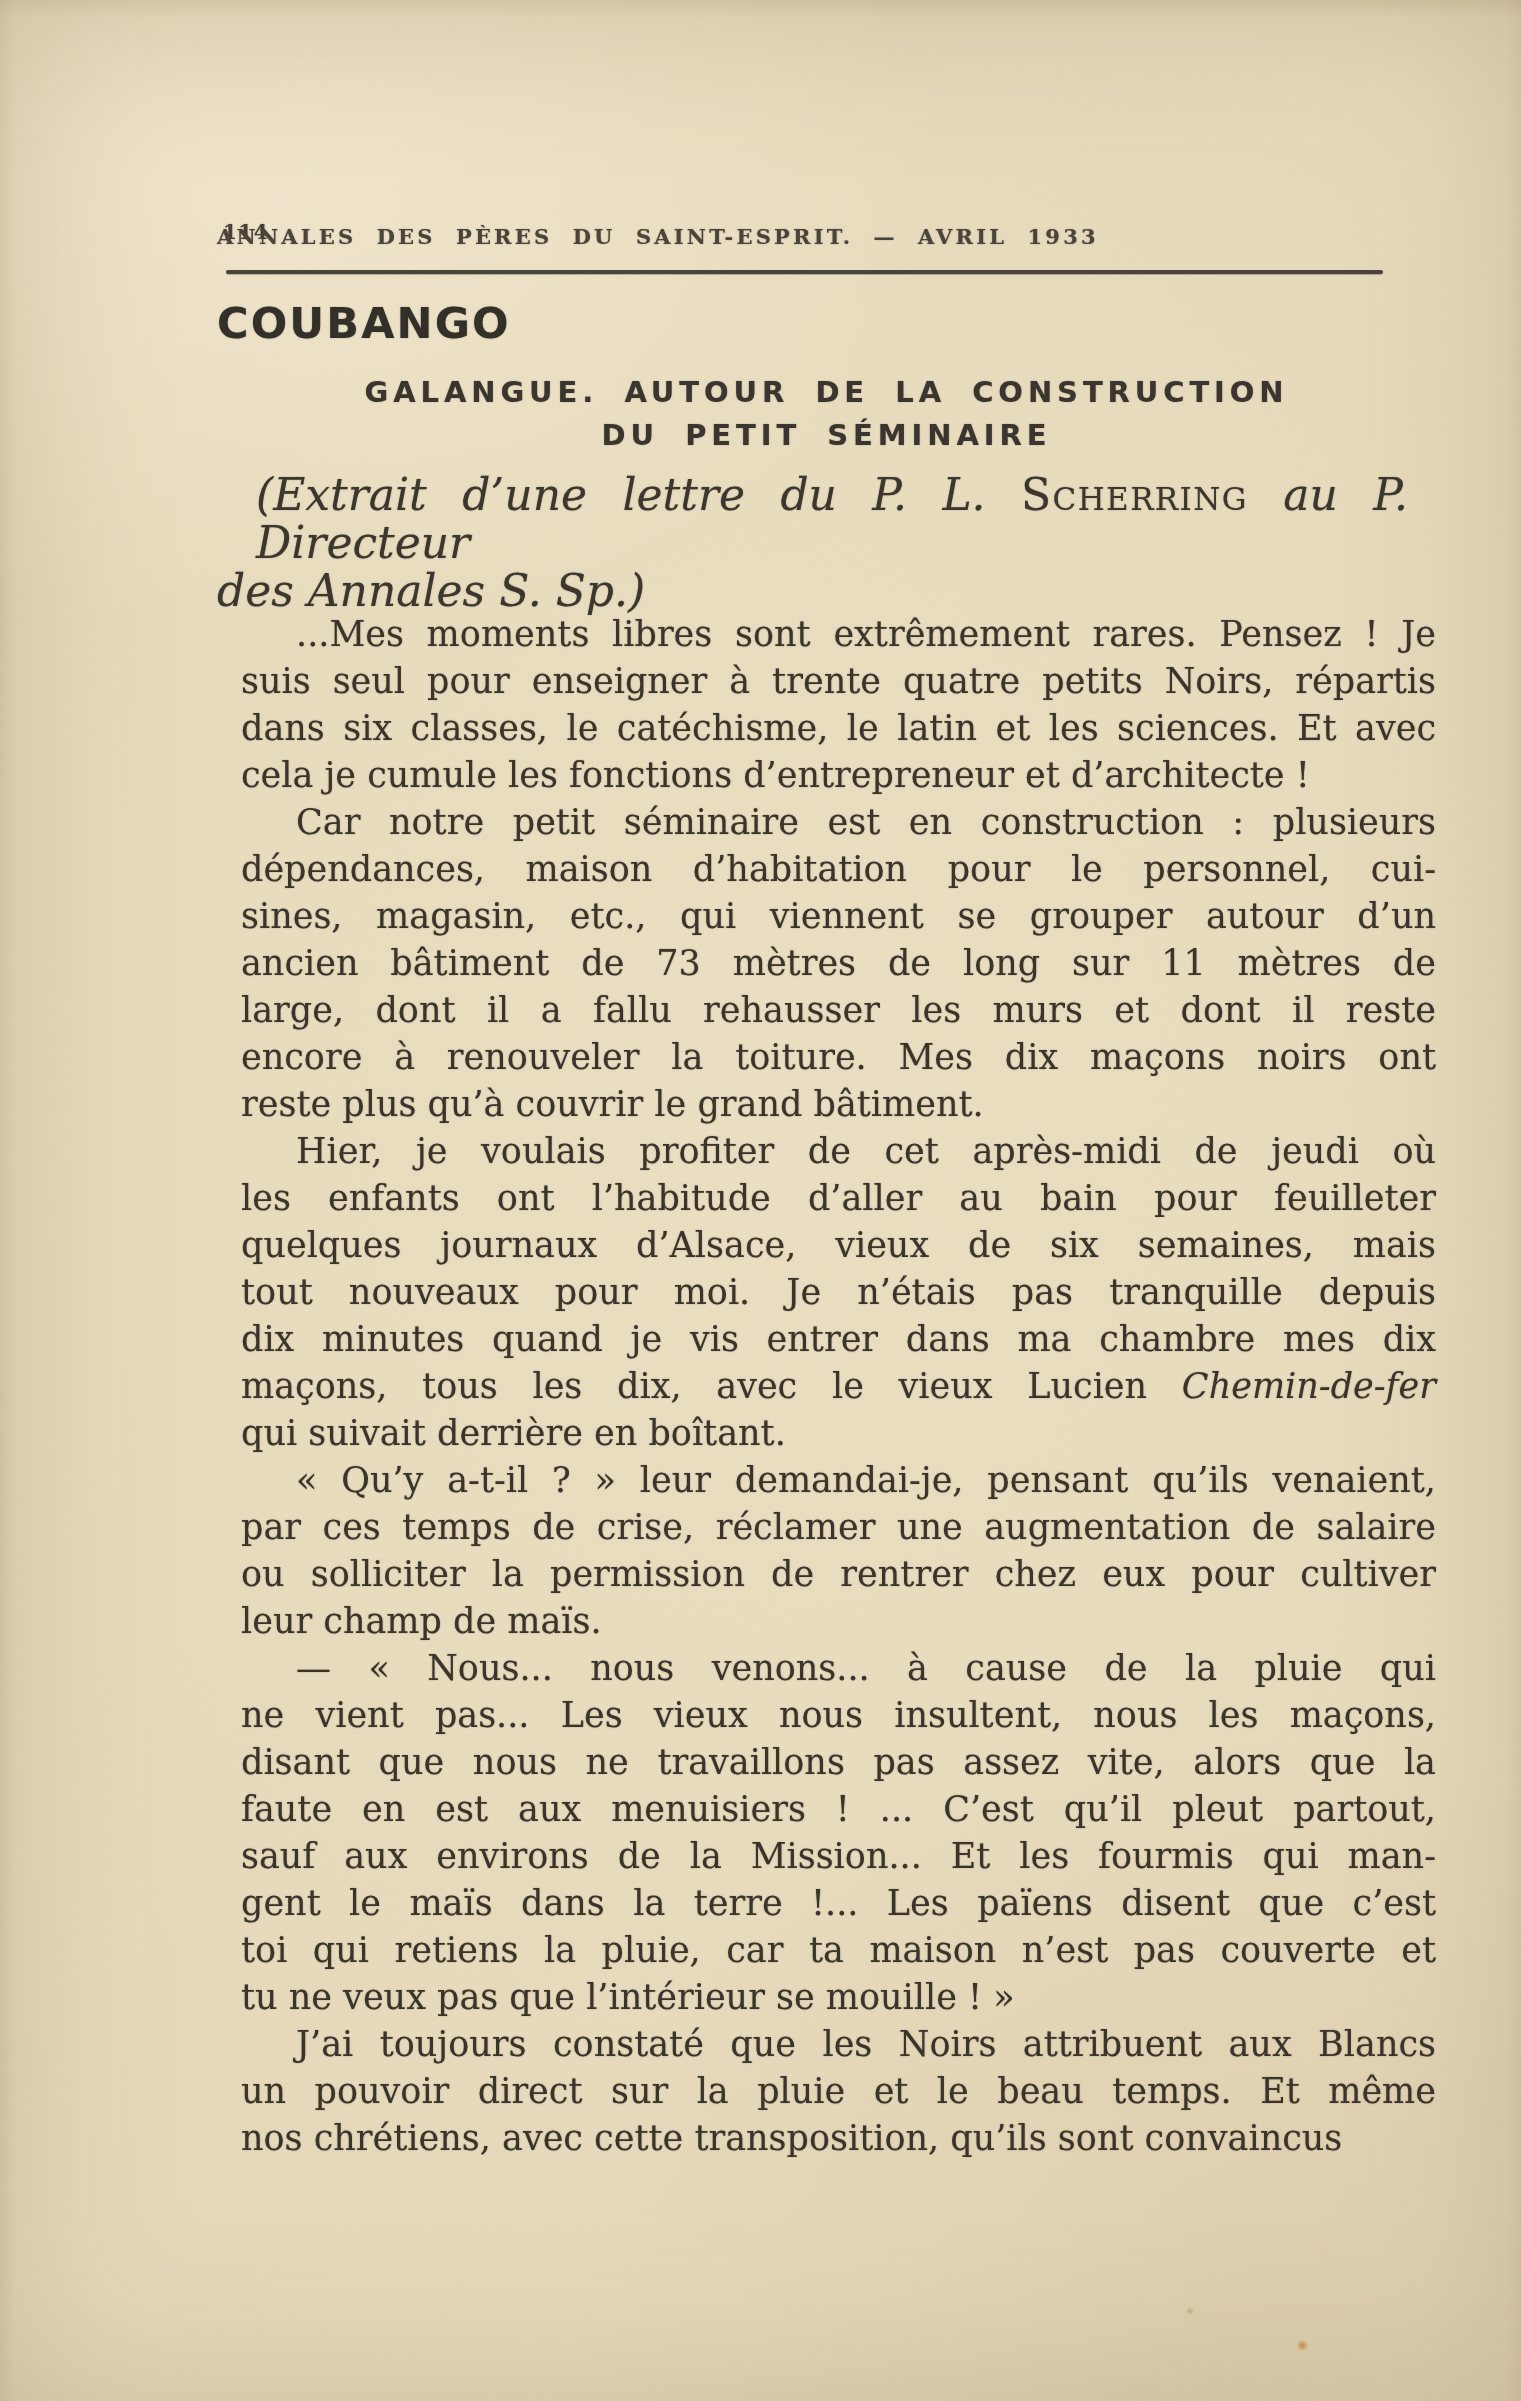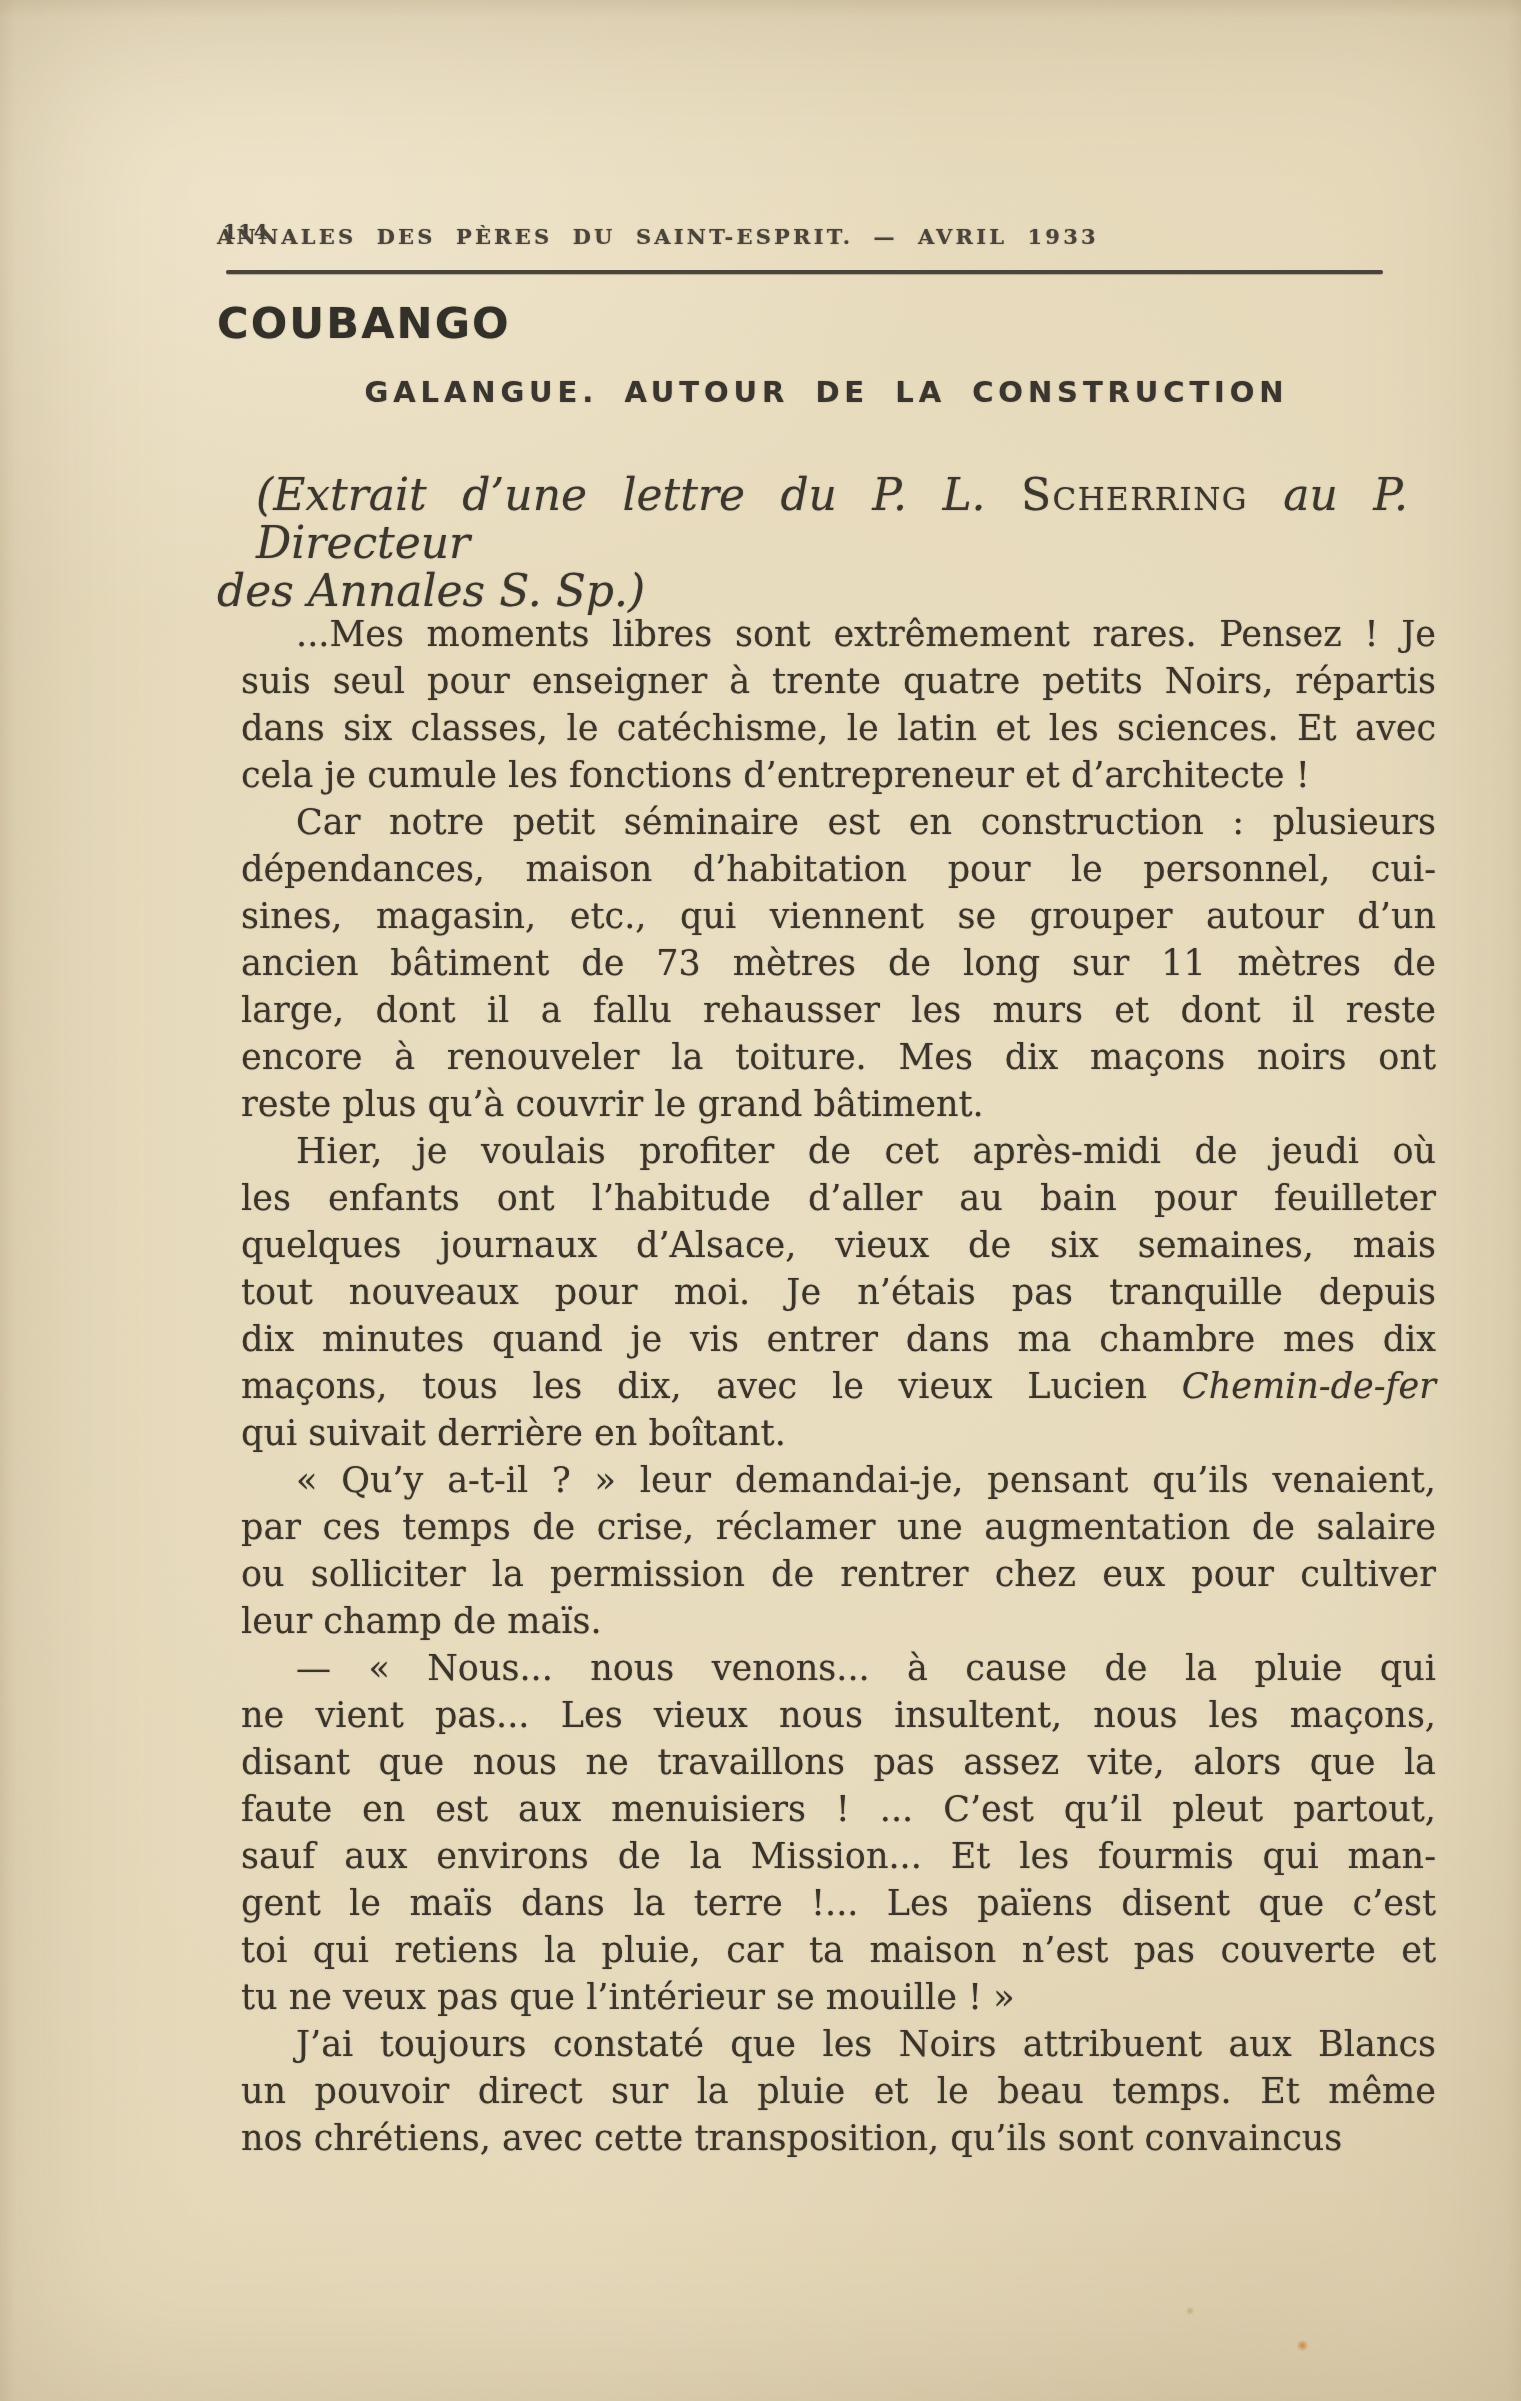--- a/index.html
+++ b/index.html
@@ -106,20 +106,21 @@
   <div class="header-pagenum inked">114</div>
 
   <div class="header-journal inked">ANNALES DES PÈRES DU SAINT-ESPRIT. — AVRIL 1933</div>
 
   <div class="rule"></div>
 
   <div class="title inked">COUBANGO</div>
 
   <div class="subtitle inked">
     <div>GALANGUE. AUTOUR DE LA CONSTRUCTION</div>
+    <div>DU PETIT SÉMINAIRE</div>
   </div>
 
   <div class="byline inked">
       <div class="line first"><span>(Extrait d’une lettre du P. L. </span><span class="sc">Scherring</span><span> au P. Directeur</span></div>
       <div class="line last"><span>des Annales S. Sp.)</span></div>
     </div>
 
   <div class="body-text inked">
       <div class="para">
         <div class="line first"><span>...Mes moments libres sont extrêmement rares. Pensez ! Je</span></div>

